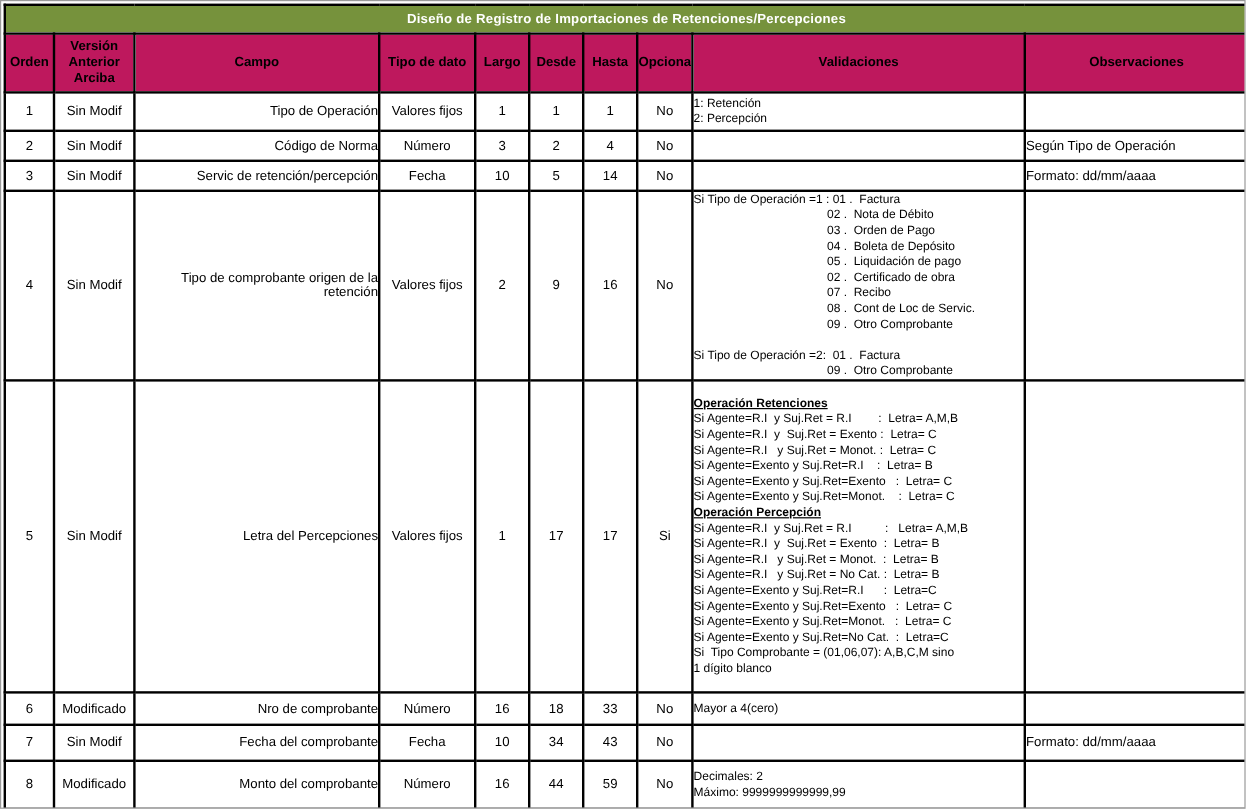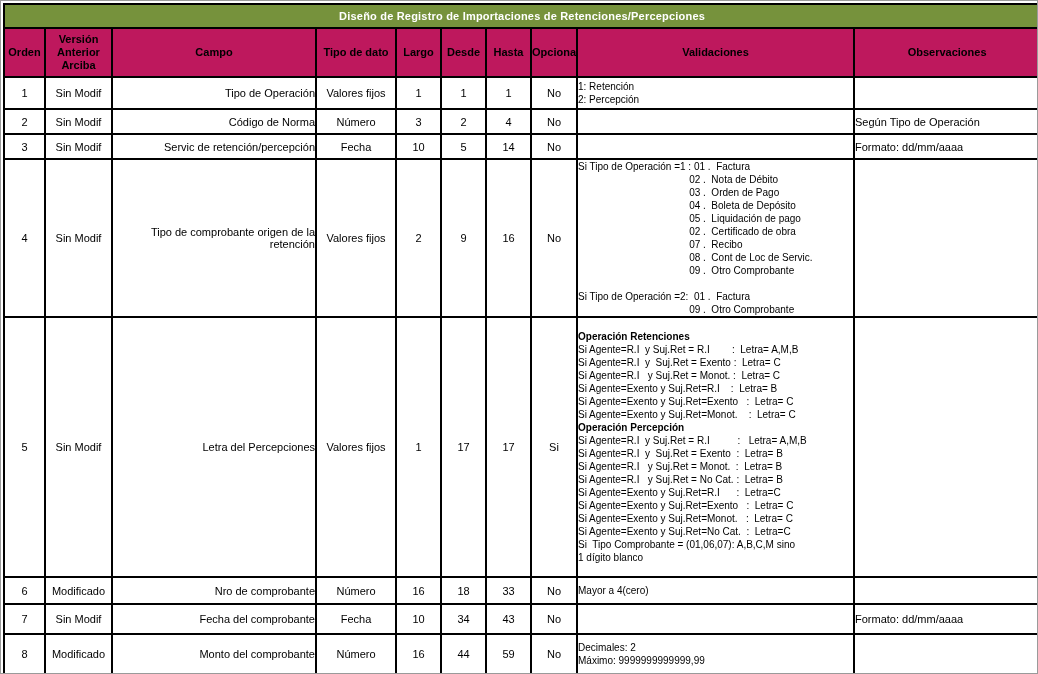--- a/index.html
+++ b/index.html
@@ -39,21 +39,21 @@
     text-align: center;
     vertical-align: middle;
     height: 47px;
     line-height: 13px;
     white-space: pre-line;
   }
   td.c { text-align: center; vertical-align: middle; }
   td.l { text-align: right; vertical-align: middle; padding-left: 4px; padding-right: 2px; }
   td.val { text-align: left; vertical-align: middle; padding: 2px 2px 2px 4px; }
   .vline { white-space: pre; line-height: 13px; font-size: 10px; }
-  .vline.bold { font-weight: bold; }
+  .vline.bold { font-weight: bold; text-decoration: underline; }
 </style>
 </head>
 <body>
 
 <table class="spec">
   <colgroup>
     <col style="width:41px">
     <col style="width:67px">
     <col style="width:204px">
     <col style="width:80px">

